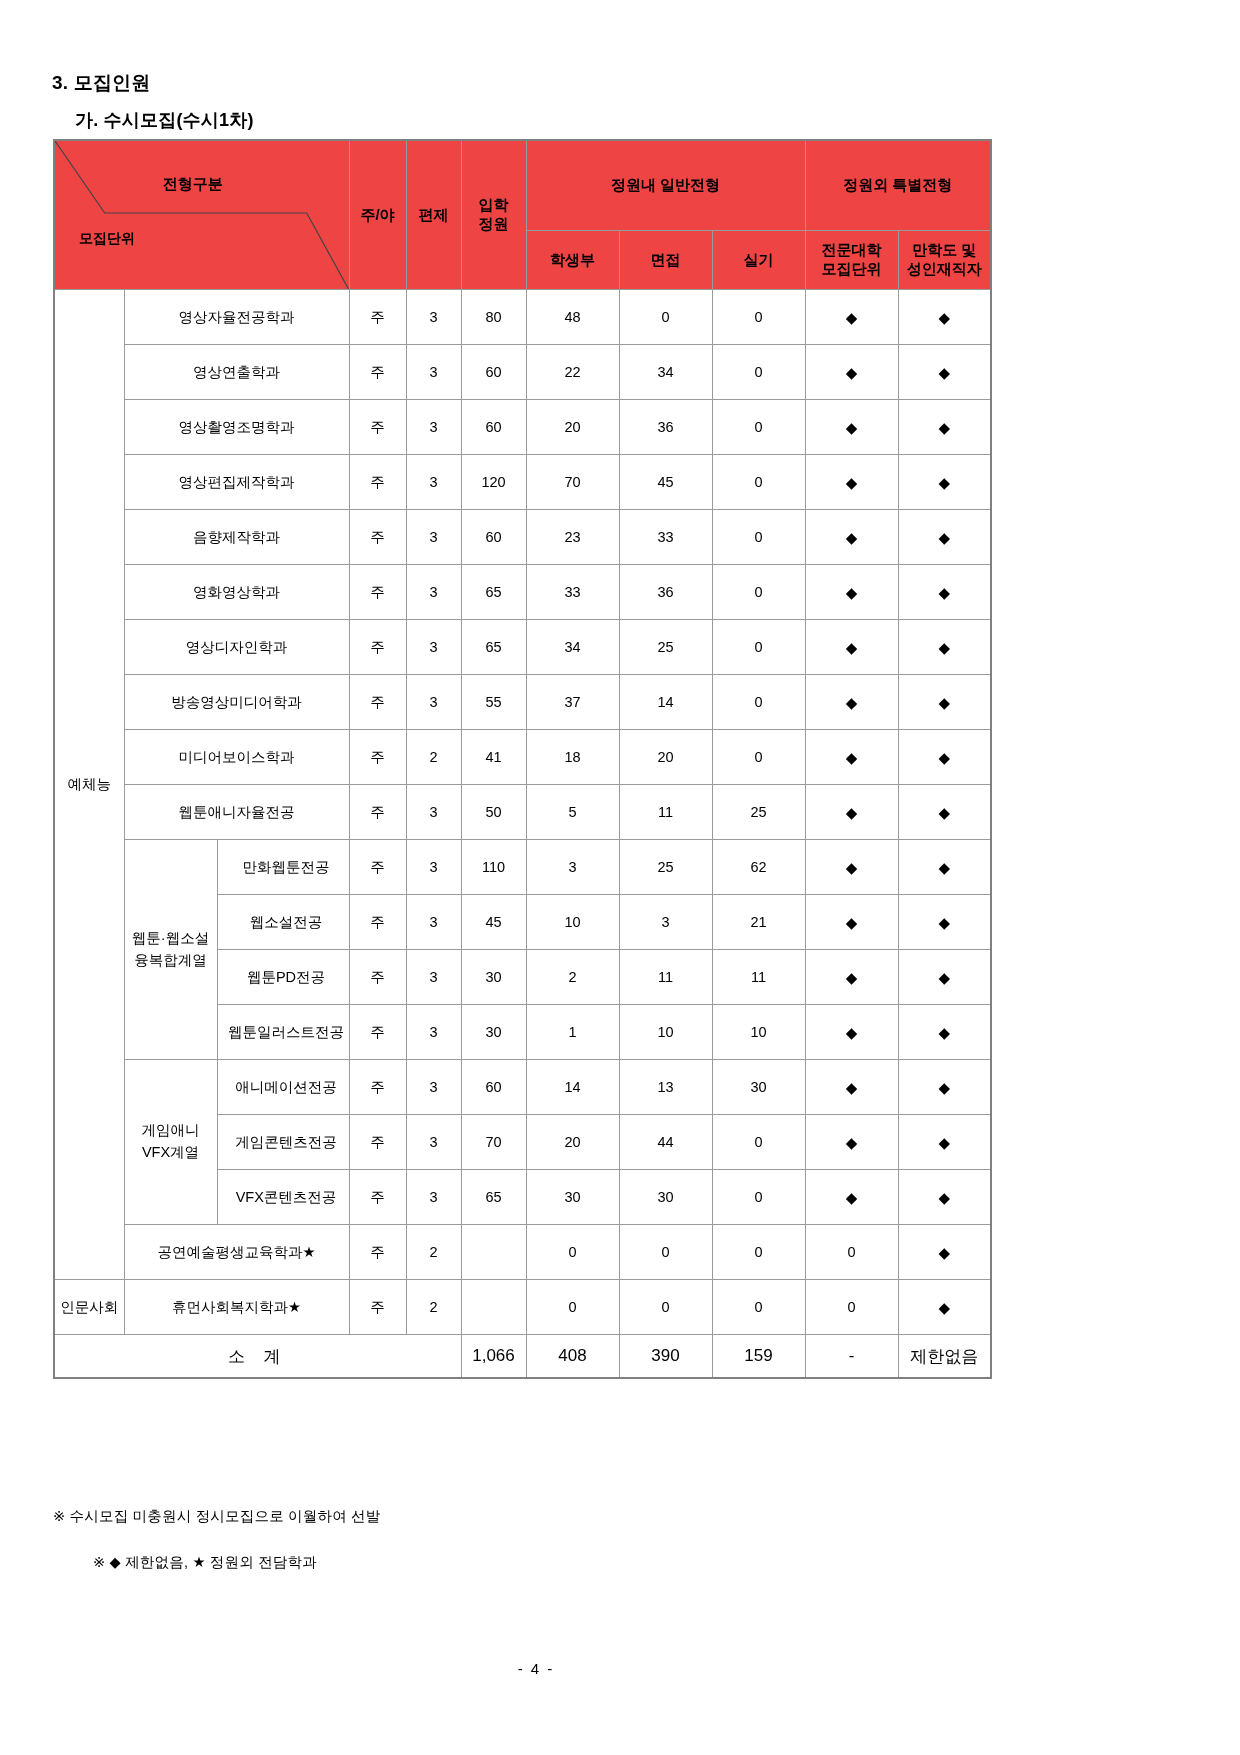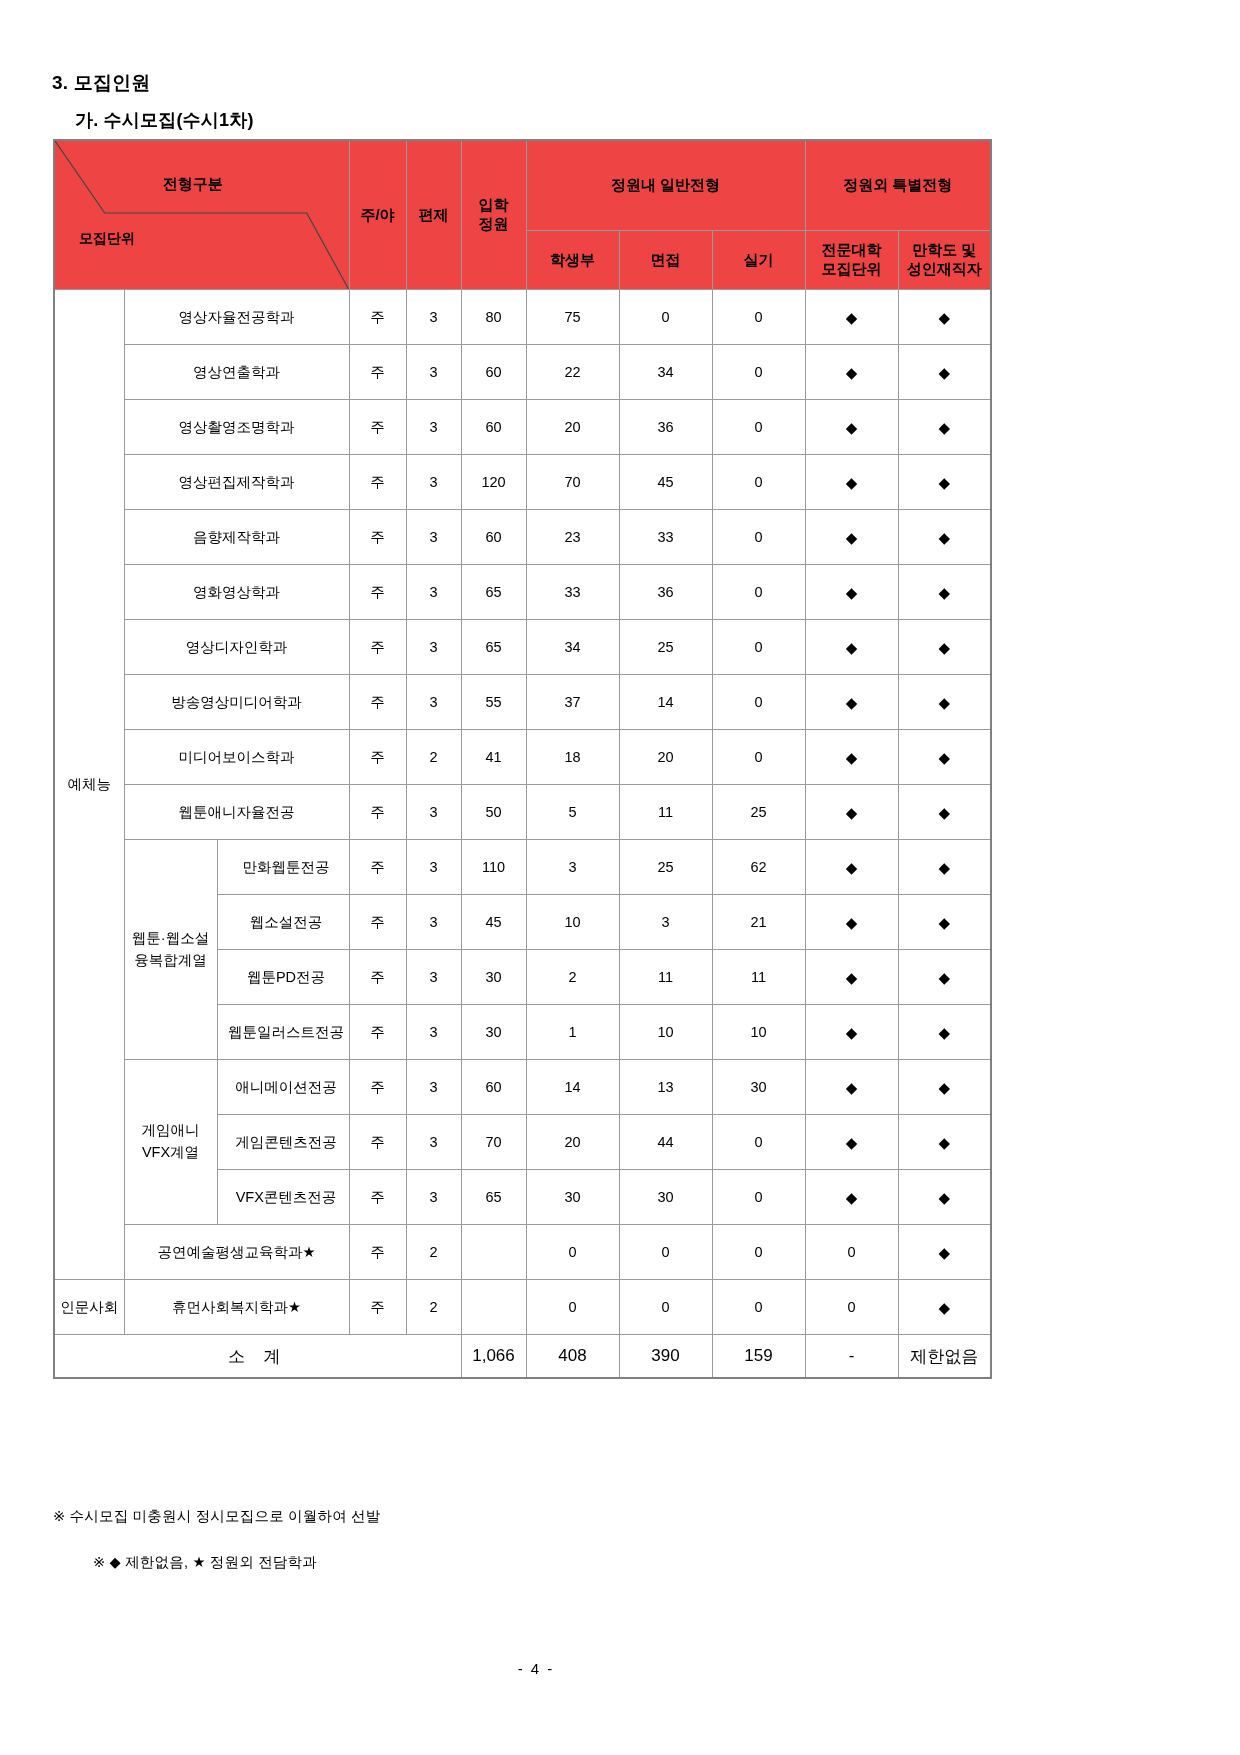--- a/index.html
+++ b/index.html
@@ -199,21 +199,21 @@
       </tr>
     </thead>
     <tbody>
 
       <tr>
         <td class="cat-cell" rowspan="18">예체능</td>
         <td class="unit-cell data-row-cell" colspan="2">영상자율전공학과</td>
         <td>주</td>
         <td>3</td>
         <td>80</td>
-        <td>75</td>
+        <td>48</td>
         <td>0</td>
         <td>0</td>
         <td class="diamond">◆</td>
         <td class="diamond">◆</td>
       </tr>
 
       <tr>
         <td class="unit-cell data-row-cell" colspan="2">영상연출학과</td>
         <td>주</td>
         <td>3</td>

